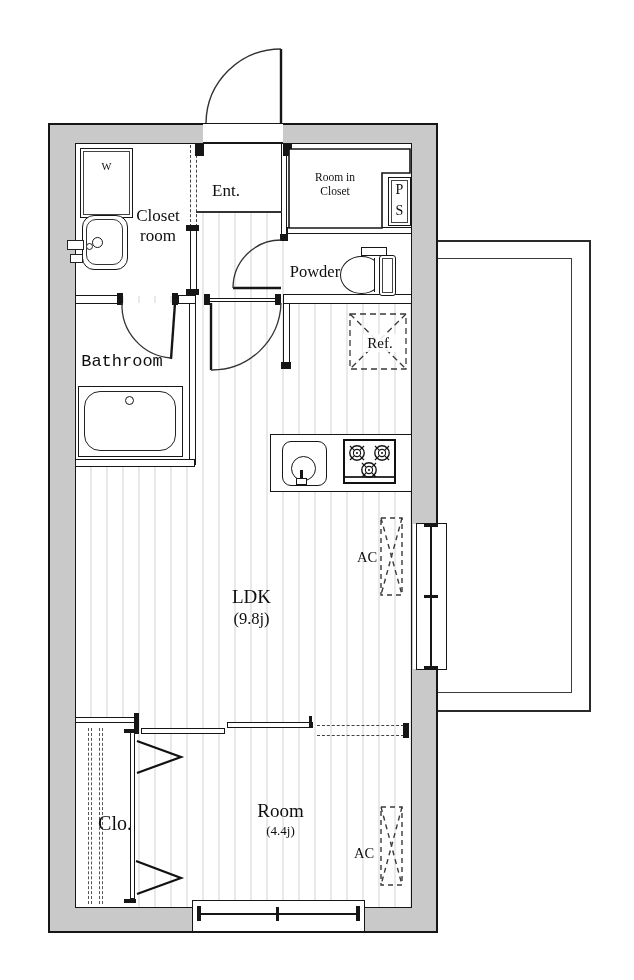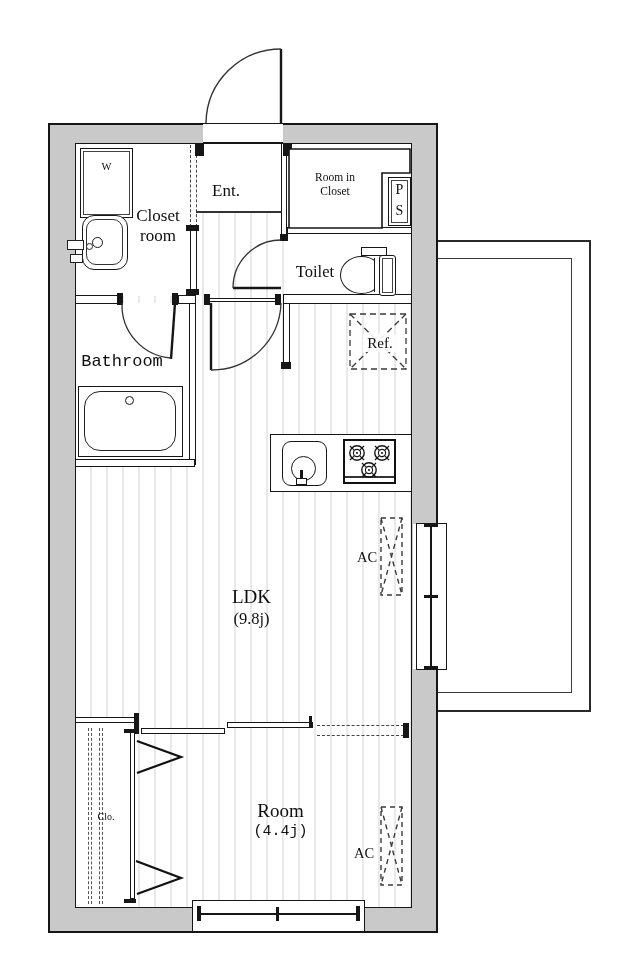--- a/index.html
+++ b/index.html
@@ -186,29 +186,29 @@
   </div>
   <div class="lbl" style="left:206px;top:181px;width:40px;font-size:17px;">Ent.</div>
   <div class="lbl" style="left:299px;top:170px;width:72px;font-size:11.5px;line-height:1.25;">
     <div>Room in</div>
       <div>Closet</div>
   </div>
   <div class="lbl" style="left:388px;top:179px;width:23px;font-size:14px;line-height:1.5;">
     <div>P</div>
       <div>S</div>
   </div>
-  <div class="lbl" style="left:289px;top:262px;width:52px;font-size:16.5px;">Toilet</div>
+  <div class="lbl" style="left:289px;top:262px;width:52px;font-size:16.5px;">Powder</div>
   <div class="lbl" style="left:80px;top:161px;width:53px;font-size:10.5px;">W</div>
   <div class="lbl" style="left:76px;top:352px;width:92px;font-size:17px;font-family:Liberation Mono, monospace;">Bathroom</div>
   <div class="lbl" style="left:363px;top:334px;width:34px;font-size:15px;background:rgba(255,255,255,0.9);">Ref.</div>
   <div class="lbl" style="left:203px;top:586px;width:97px;">
     <div style="font-size:19px;">LDK</div>
     <div style="font-size:16.5px;">(9.8j)</div>
   </div>
   <div class="lbl" style="left:353px;top:549px;width:28px;font-size:14.5px;">AC</div>
   <div class="lbl" style="left:233px;top:800px;width:95px;">
     <div style="font-size:19px;">Room</div>
-    <div style="font-size:15px;font-family:Liberation Mono, monospace;">(4.4j)</div>
+    <div style="font-size:13px;">(4.4j)</div>
   </div>
   <div class="lbl" style="left:349px;top:845px;width:30px;font-size:14.5px;">AC</div>
-  <div class="lbl" style="left:85px;top:811px;width:42px;font-size:10px;">Clo.</div>
+  <div class="lbl" style="left:94px;top:811px;width:42px;font-size:20px;">Clo.</div>
 
 </div>
 
 </body></html>

